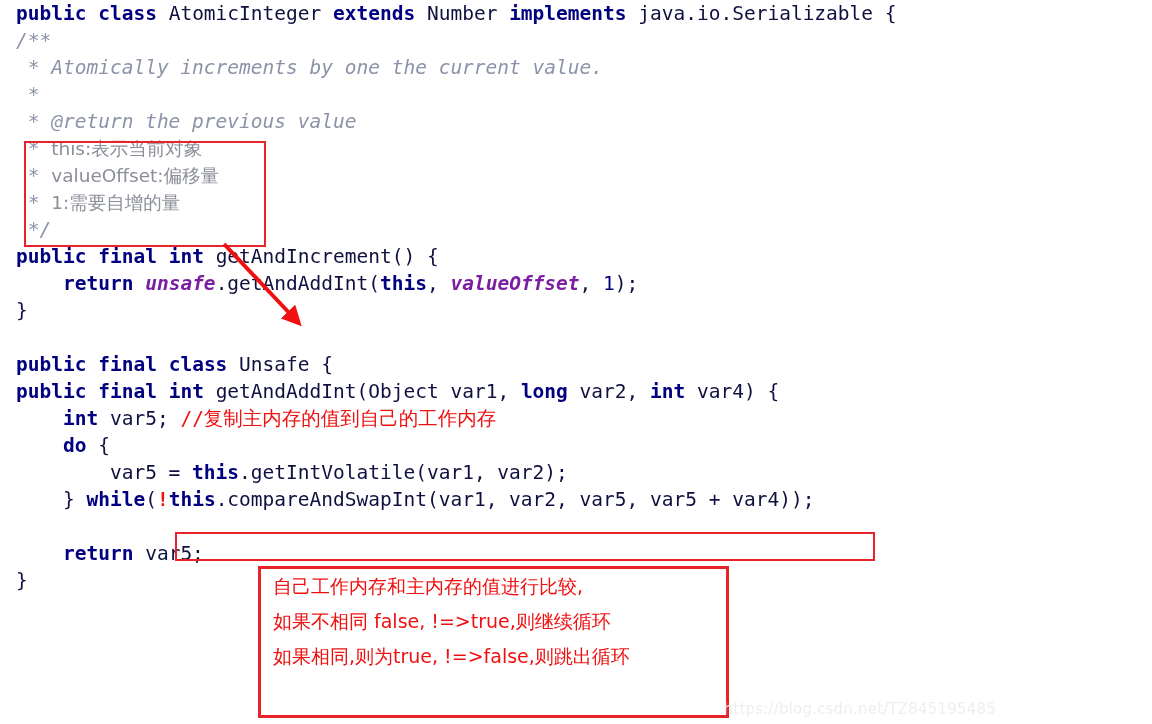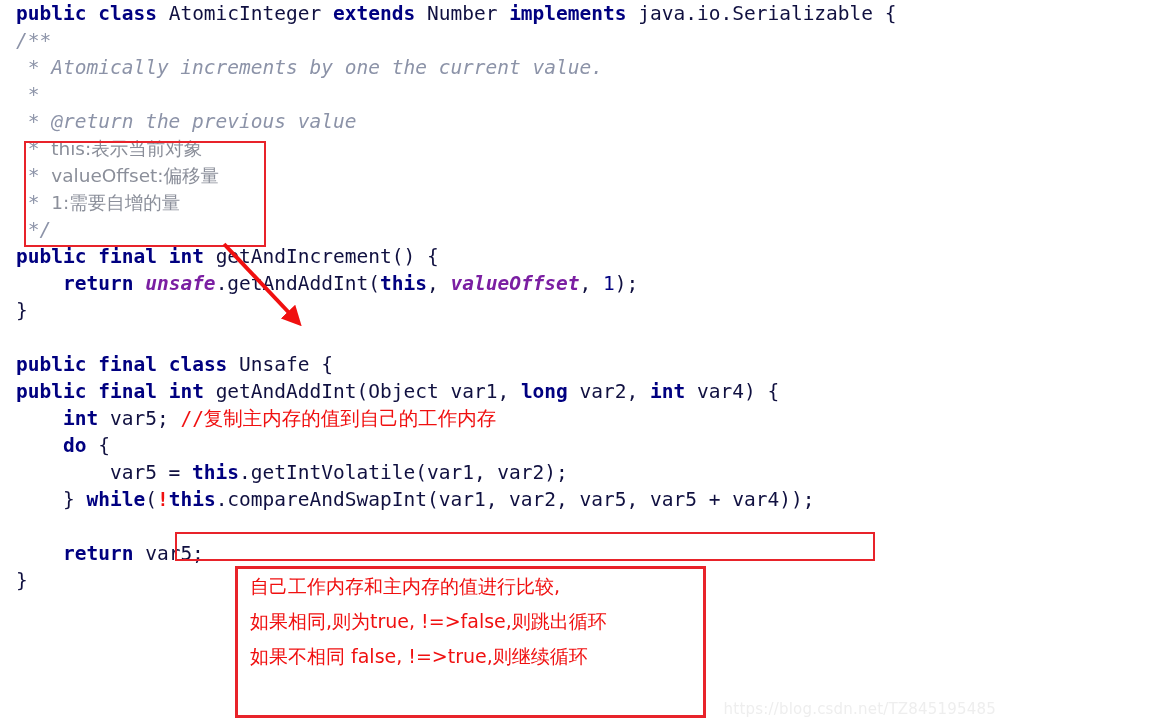--- a/index.html
+++ b/index.html
@@ -50,21 +50,21 @@
     position: absolute;
     border: 2px solid #e8232a;
     box-sizing: border-box;
     pointer-events: none;
   }
   #box-javadoc { left: 24px;  top: 141px; width: 242px; height: 106px; }
   #box-cas     { left: 175px; top: 532px; width: 700px; height: 29px; }
 
   #box-note {
     position: absolute;
-    left: 235px; top: 566px;
+    left: 258px; top: 566px;
     width: 471px; height: 152px;
     border: 3px solid #e8232a;
     box-sizing: border-box;
     background: #ffffff;
   }
   #box-note .note-line {
     font-family: "DejaVu Sans", "Liberation Sans", sans-serif;
     color: #f01010;
     font-size: 19px;
     line-height: 35px;
@@ -101,19 +101,19 @@
     <defs>
       <marker id="ah" markerWidth="5" markerHeight="5" refX="2.2" refY="2.5" orient="auto" markerUnits="strokeWidth">
         <path d="M0,0 L5,2.5 L0,5 z" fill="#f01010"></path>
       </marker>
     </defs>
     <line x1="224" y1="244" x2="294" y2="318" stroke="#f01010" stroke-width="4" marker-end="url(#ah)"></line>
   </svg>
 
   <div id="box-note">
     <div class="note-line">自己工作内存和主内存的值进行比较,</div>
+    <div class="note-line">如果不相同 false, !=&gt;true,则继续循环</div>
     <div class="note-line">如果相同,则为true, !=&gt;false,则跳出循环</div>
-    <div class="note-line">如果不相同 false, !=&gt;true,则继续循环</div>
   </div>
 
   <div id="watermark">https://blog.csdn.net/TZ845195485</div>
 
 </div>
 
 </body></html>

